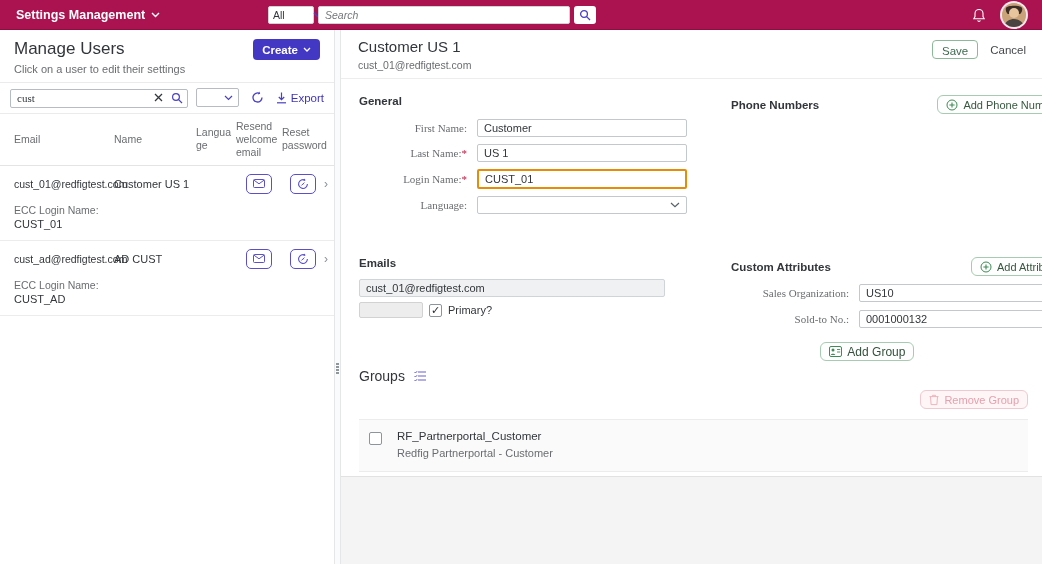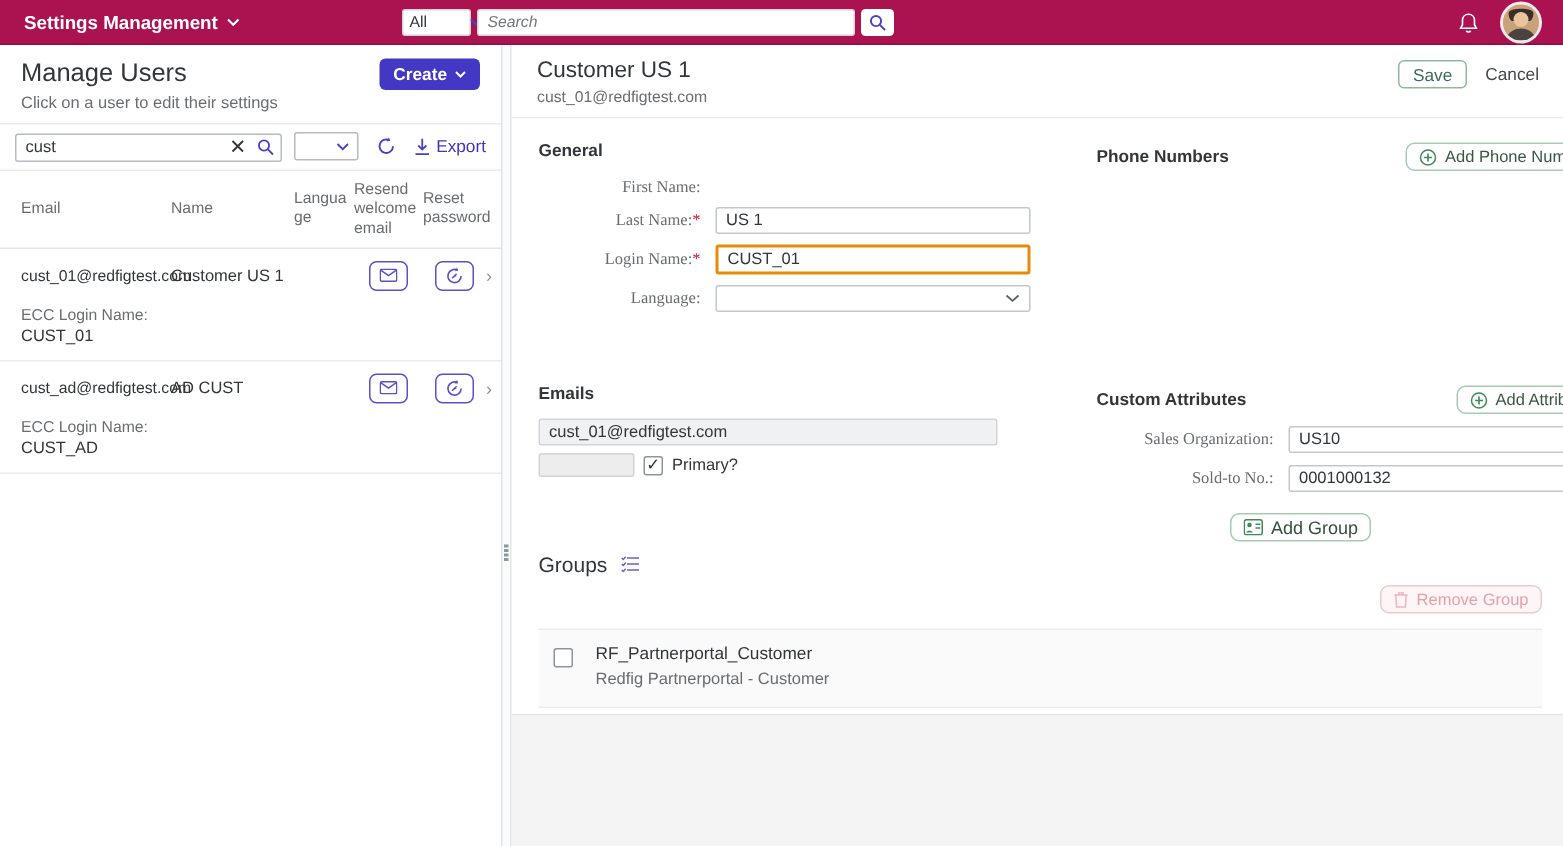--- a/index.html
+++ b/index.html
@@ -39,21 +39,21 @@
   .uh-row { display:flex; justify-content:space-between; align-items:flex-start; }
   .uh-title { font-size:17px; color:#32363a; }
   .create-btn { background:#4338c4; color:#fff; border:none; border-radius:4px; height:21px;
     padding:0 9px; font-size:11.5px; font-weight:700; display:flex; align-items:center; gap:5px; cursor:pointer;
     font-family:"Liberation Sans", sans-serif; }
   .uh-sub { font-size:11px; color:#6a6d70; margin-top:3px; }
   .users-toolbar { border-top:1px solid #ebebeb; border-bottom:1px solid #ebebeb;
     padding:5px 10px 5px 10px; display:flex; align-items:center; }
   .search-wrap { position:relative; }
   .lp-search { width:178px; height:19px; border:1px solid #b6bcc2; border-radius:2px;
-    font-size:11px; padding:0 40px 0 6px; color:#32363a; font-family:Liberation Sans, sans-serif; }
+    font-size:11px; padding:0 40px 0 6px; color:#32363a; font-family:Liberation Serif, serif; }
   .in-icons { position:absolute; right:5px; top:0; height:19px; display:flex; align-items:center; gap:8px; }
   .filter-select { width:72px; height:19px; margin-left:8px; border:1px solid #b6bcc2; border-radius:2px;
     background:#fff; display:flex; align-items:center; justify-content:flex-end; padding:0 5px; cursor:pointer; }
   .refresh-btn { margin-left:12px; background:none; border:none; cursor:pointer; display:flex; }
   .export-btn { margin-left:12px; background:none; border:none; cursor:pointer; display:flex;
     align-items:center; gap:4px; color:#3f35bd; font-size:11.5px; font-family:"Liberation Sans", sans-serif; }
 
   .utable-head { display:grid; grid-template-columns:100px 82px 40px 46px 42px 10px;
     padding:6px 0 6px 14px; border-bottom:1px solid #e4e4e4; align-items:center; min-height:38px; }
   .utable-head div { font-size:10.5px; color:#6a6d70; line-height:1.25; padding-right:4px; }
@@ -343,20 +343,21 @@
       <div class="dc-body">
 
         <div class="form-grid">
 
           <div>
             <div class="blk-first">
               <div class="blk-heading">General</div>
 
               <div class="f-row first">
                 <div class="f-label">First Name:</div>
+                <input class="f-input" type="text" value="Customer" style="">
               </div>
               <div class="f-row">
                 <div class="f-label"><span>Last Name:</span><span class="req">*</span></div>
                 <input class="f-input" type="text" value="US 1" style="">
               </div>
               <div class="f-row">
                 <div class="f-label"><span>Login Name:</span><span class="req">*</span></div>
                 <input class="f-input focused" type="text" value="CUST_01" style="">
               </div>
               <div class="f-row">

